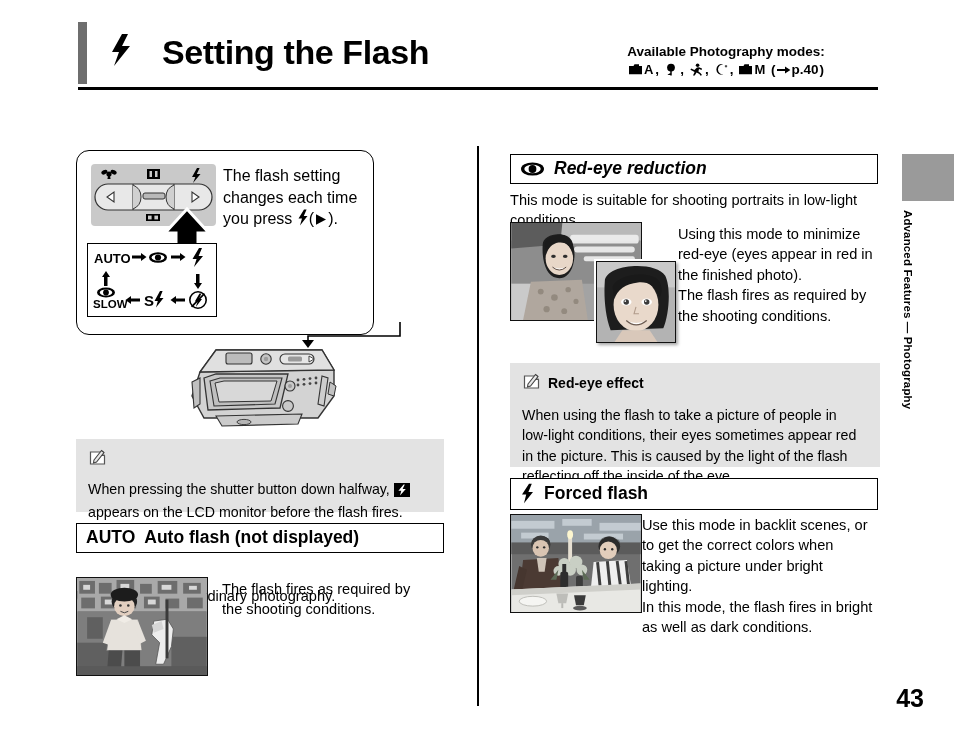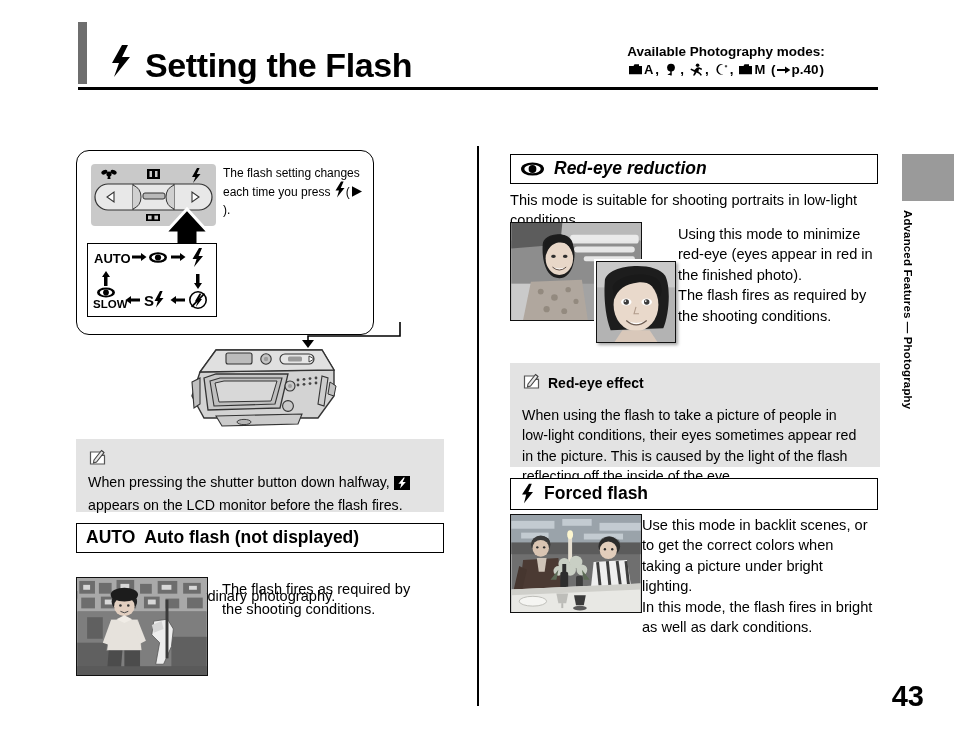--- a/index.html
+++ b/index.html
@@ -26,21 +26,21 @@
   }
   #header-bar {
     position: absolute;
     left: 0; top: 0;
     width: 9px; height: 62px;
     background: #6e6e6e;
   }
   #title-wrap {
     position: absolute;
     left: 30px; top: 0px;
-    display: flex; align-items: flex-end; gap: 11px;
+    display: flex; align-items: center; gap: 28px;
     height: 60px;
   }
   #title-flash-icon { display: block; }
   #page-title {
     font-size: 34px;
     font-weight: bold;
     letter-spacing: -0.4px;
     line-height: 1;
     white-space: nowrap;
   }
@@ -111,21 +111,21 @@
     left: 10px; top: 92px;
     width: 130px; height: 74px;
     border: 1.4px solid #000;
     background: #fff;
   }
 
   #panel-caption {
     position: absolute;
     left: 146px; top: 14px;
     width: 145px;
-    font-size: 12px;
+    font-size: 16px;
     line-height: 1.35;
   }
   #panel-caption .ic { display:inline-block; vertical-align:-2px; }
 
   
   #leader { position: absolute; left: 250px; top: 322px; }
   #camera-art { position: absolute; left: 182px; top: 334px; }
 
   
   .note-box {
@@ -139,21 +139,21 @@
     line-height: 1.43;
     margin-top: 4px;
   }
   .note-body .inv-flash { display:inline-block; vertical-align:-3px; }
 
   #note-left {
     position: absolute;
     left: 76px; top: 439px;
     width: 368px; height: 73px;
   }
-  #note-left .note-body { margin-top: 2px; }
+  #note-left .note-body { margin-top: 9px; }
 
   
   .section-head {
     border: 1.6px solid #000;
     padding: 4px 9px 5px 9px;
     display: flex;
     align-items: center;
     gap: 9px;
     background: #fff;
   }
@@ -202,21 +202,21 @@
     letter-spacing: 0.2px;
     writing-mode: vertical-rl;
     text-orientation: mixed;
     white-space: nowrap;
   }
 
   
   #page-number {
     position: absolute;
     right: 30px; bottom: 42px;
-    font-size: 29px;
+    font-size: 25px;
     font-weight: bold;
   }
 </style>
 </head>
 <body>
 
 <div id="page">
 
   <div id="header">
     <div id="header-bar"></div>

